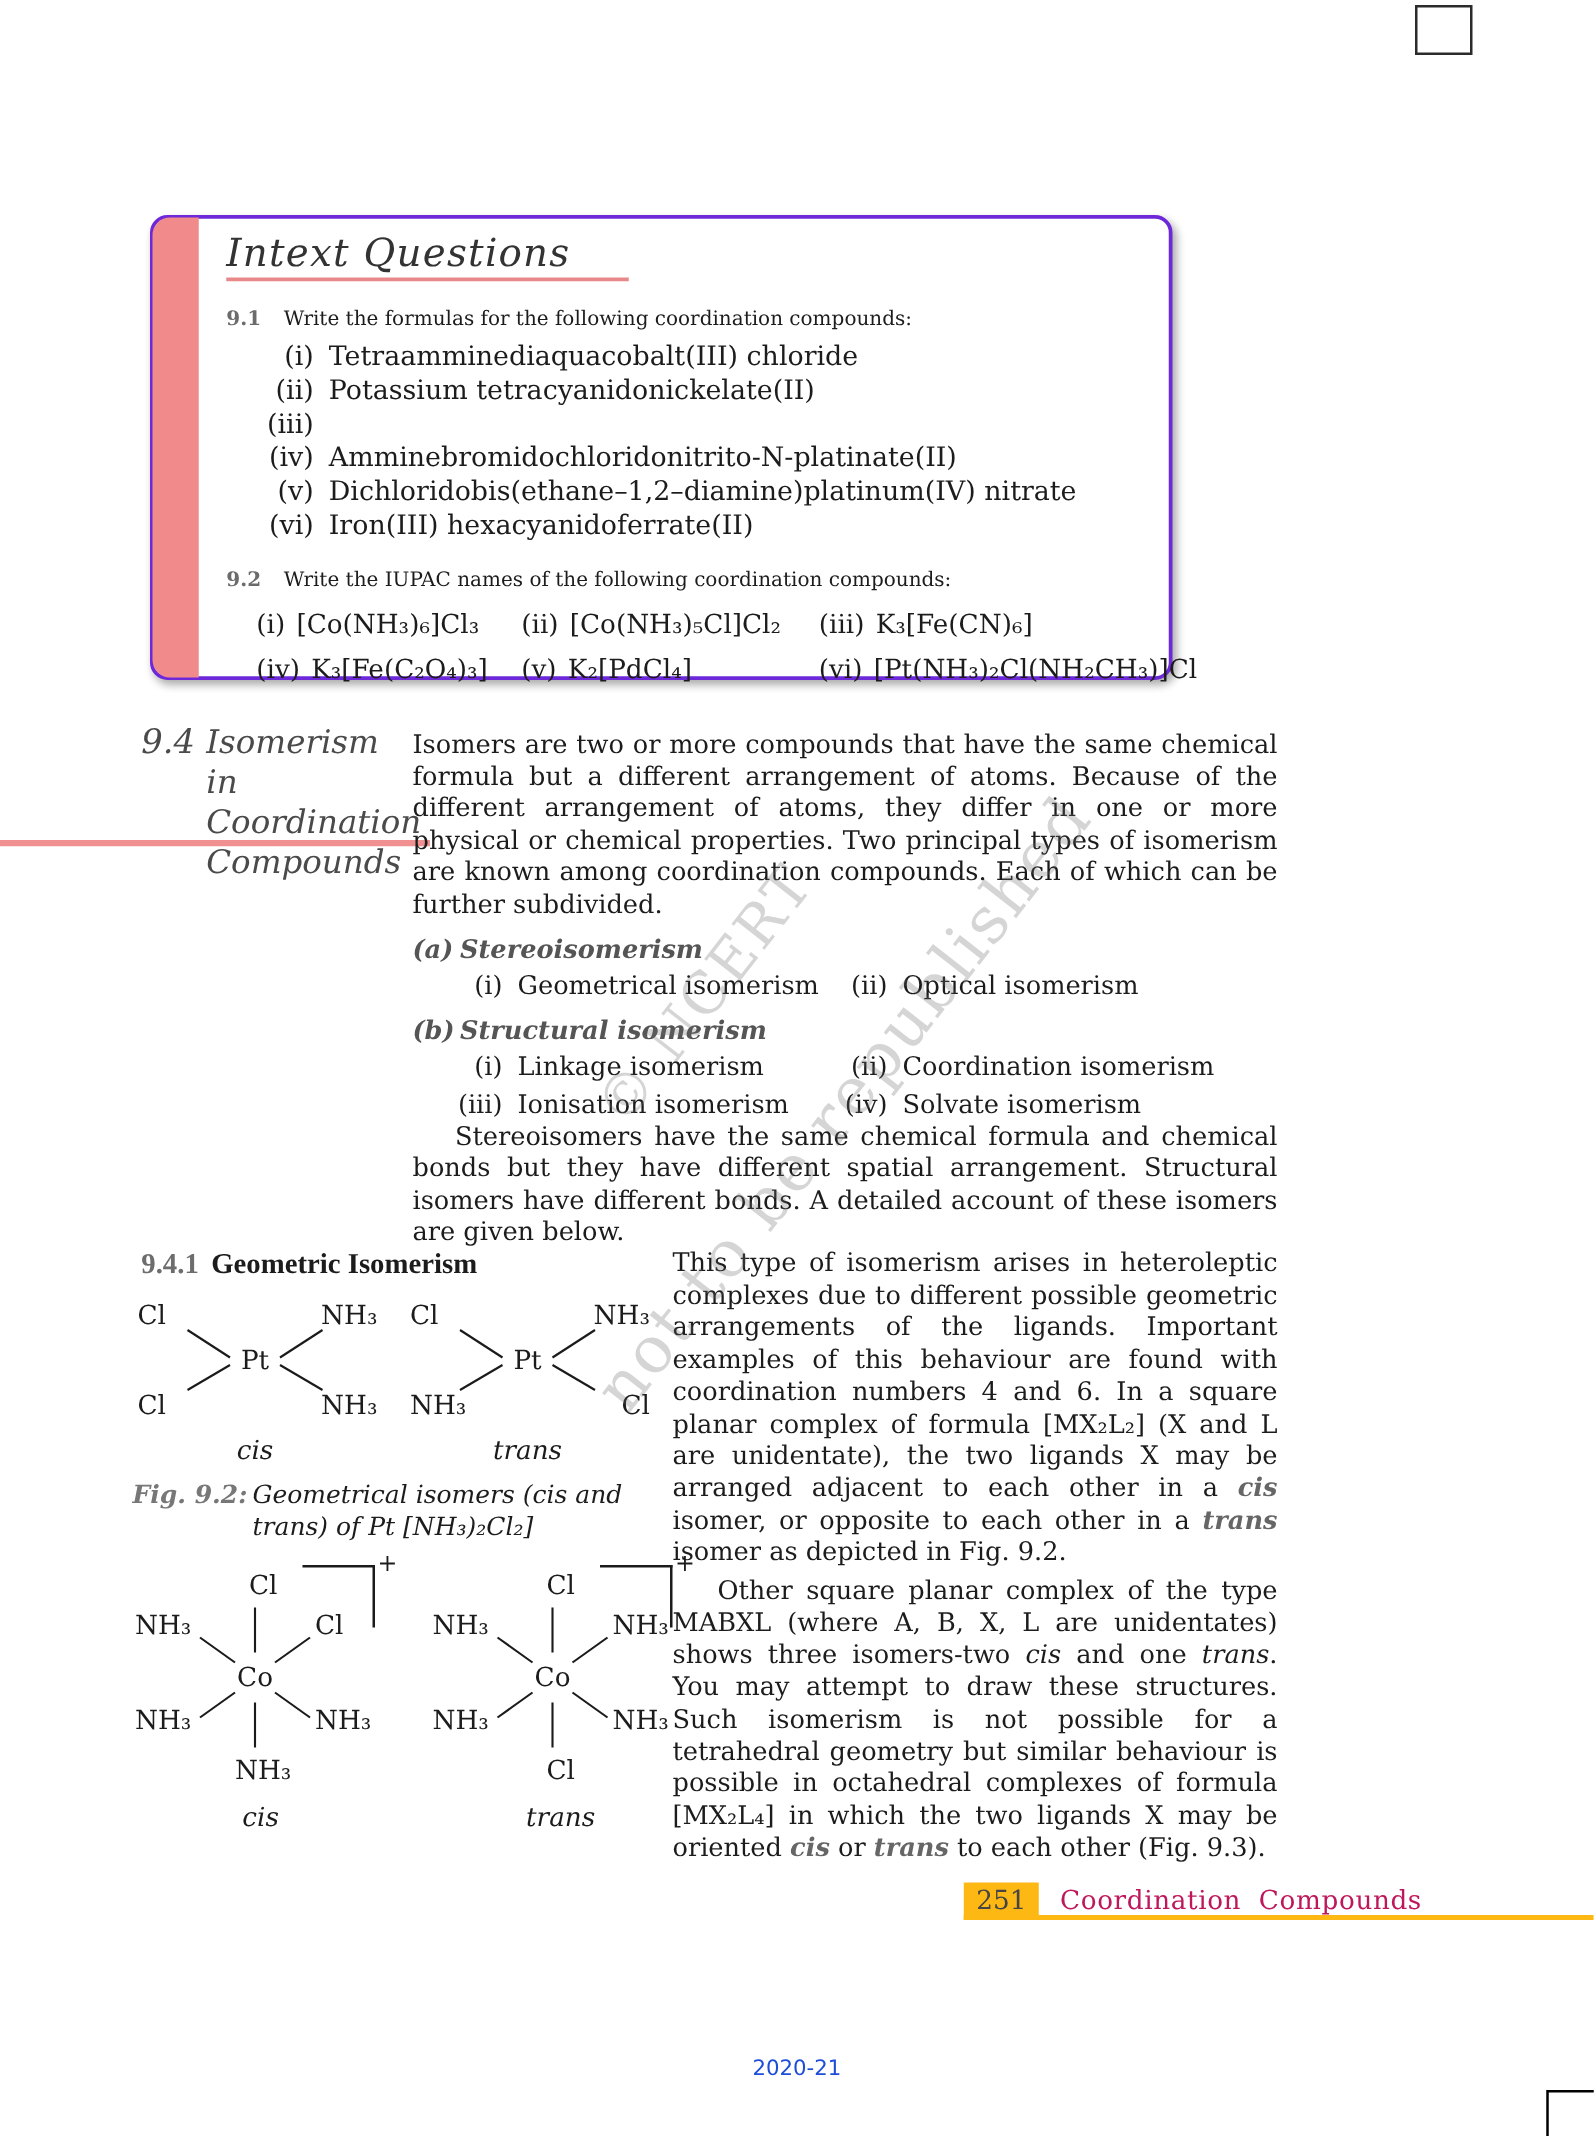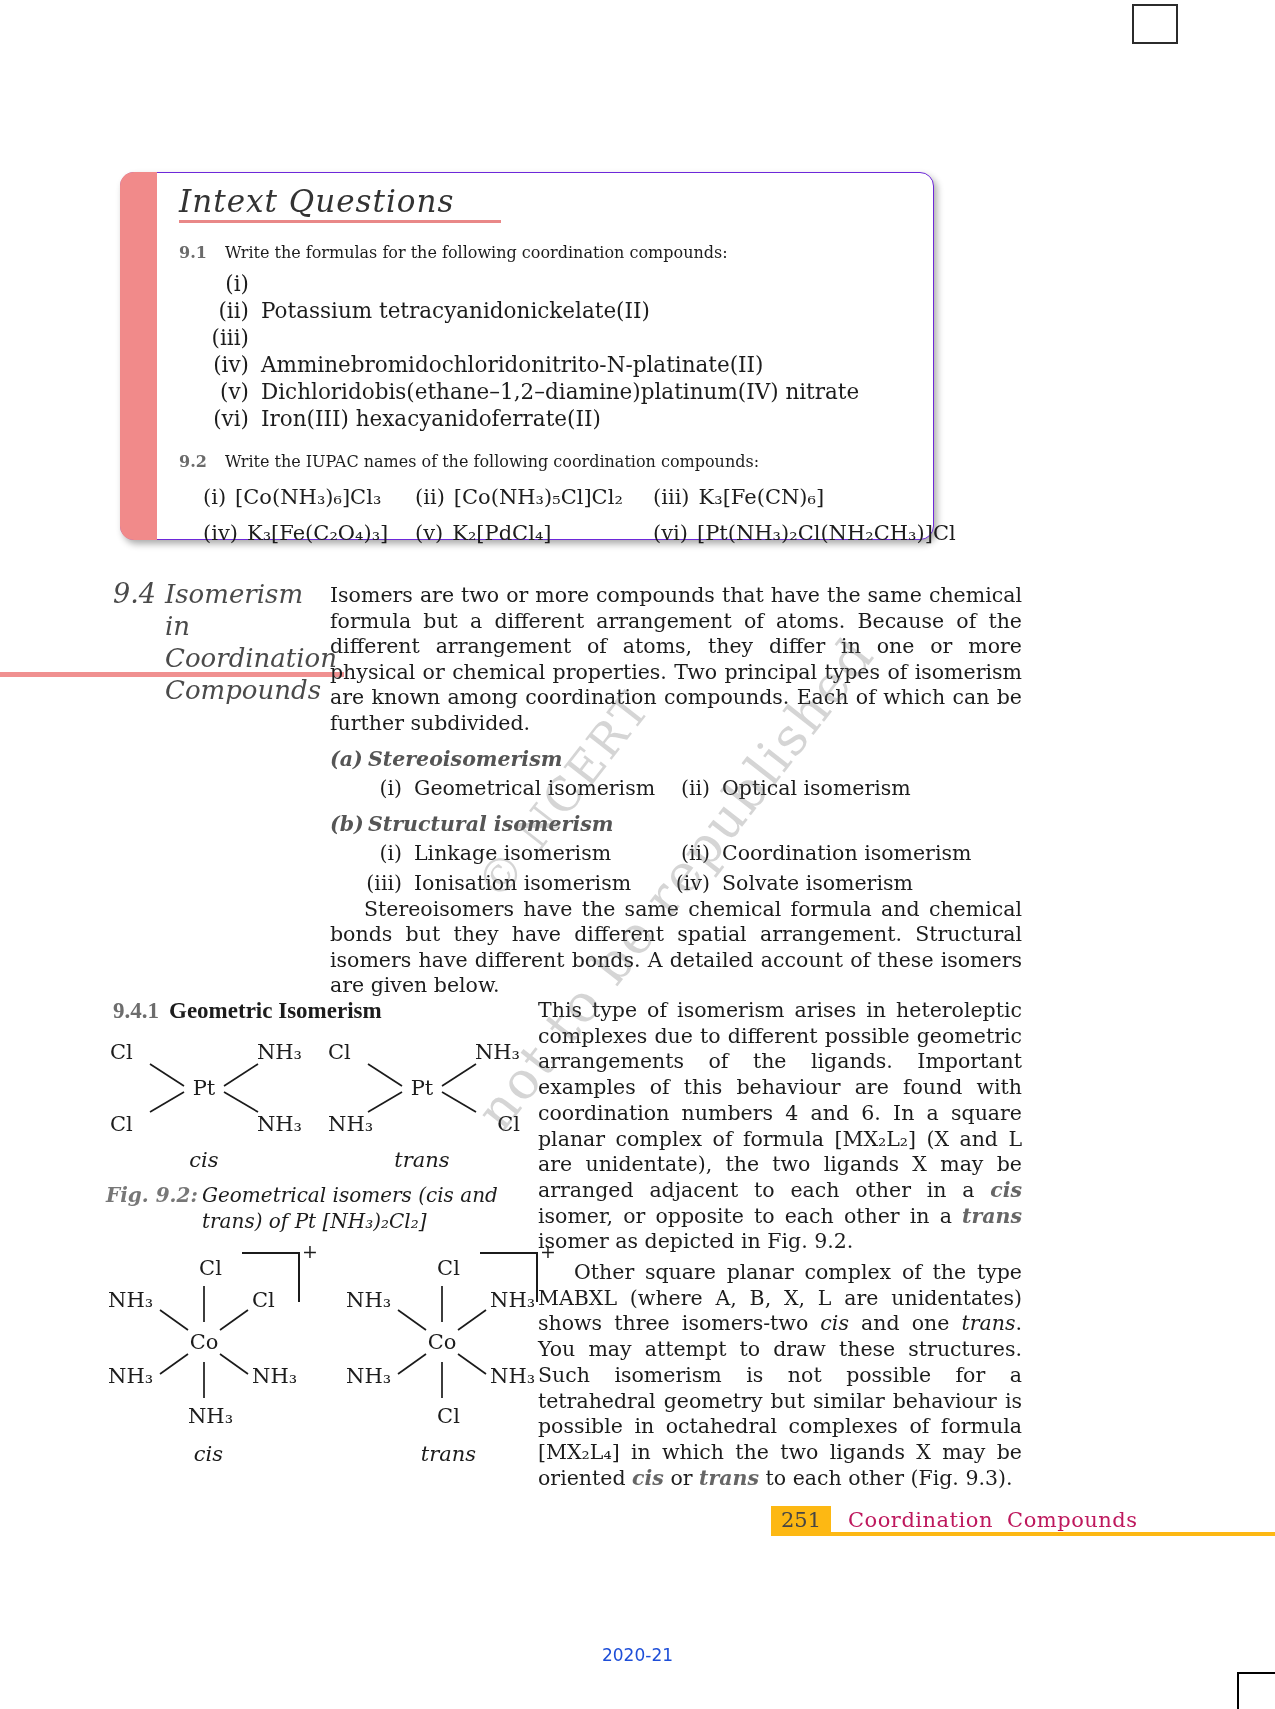--- a/index.html
+++ b/index.html
@@ -7,21 +7,21 @@
     width:1275px;height:1709px;position:relative;background:#ffffff;
     font-family:"DejaVu Serif", serif;color:#1c1c1c;overflow:hidden;
   }
   .z{z-index:1;}
   
   .corner-mark{position:absolute;border:2px solid #2b2b2b;background:#fff;}
   #mark-tr{left:1132px;top:4px;width:42px;height:36px;}
   #mark-br{left:1237px;top:1672px;width:40px;height:40px;border-color:#000;}
   
   #intext-box{position:absolute;left:120px;top:172px;width:812px;height:366px;
-    background:#fff;border:1px solid #6d28d9;border-radius:14px;
+    background:#fff;border:3px solid #6d28d9;border-radius:14px;
     box-shadow:3px 4px 7px rgba(0,0,0,0.33);z-index:1;}
   .red-bar{position:absolute;left:-1px;top:-1px;bottom:-1px;width:37px;
     background:#f18a8a;border-radius:14px 0 0 14px;}
   .intext-content{position:absolute;left:58px;top:10px;right:14px;}
   .intext-title{font-size:31px;line-height:36px;font-style:italic;color:#333;letter-spacing:1px;}
   .title-rule{width:322px;height:3px;background:#e98888;margin-top:1px;}
   .q-block{margin-top:16px;display:flex;font-size:16px;line-height:27px;}
   .q-num{width:46px;flex:none;font-weight:bold;color:#6b6b6b;}
   .q-items{margin-left:24px;margin-top:4px;font-size:21.5px;}
   .q-item{display:flex;line-height:27px;}
@@ -127,20 +127,21 @@
     <div class="intext-title">Intext Questions</div>
     <div class="title-rule"></div>
 
     <div class="q-block">
       <span class="q-num">9.1</span>
       <span class="q-prompt">Write the formulas for the following coordination compounds:</span>
     </div>
     <div class="q-items">
       <div class="q-item">
           <span class="inum">(i)</span>
+          <span class="itext">Tetraamminediaquacobalt(III) chloride</span>
         </div>
       <div class="q-item">
           <span class="inum">(ii)</span>
           <span class="itext">Potassium tetracyanidonickelate(II)</span>
         </div>
       <div class="q-item">
           <span class="inum">(iii)</span>
         </div>
       <div class="q-item">
           <span class="inum">(iv)</span>

